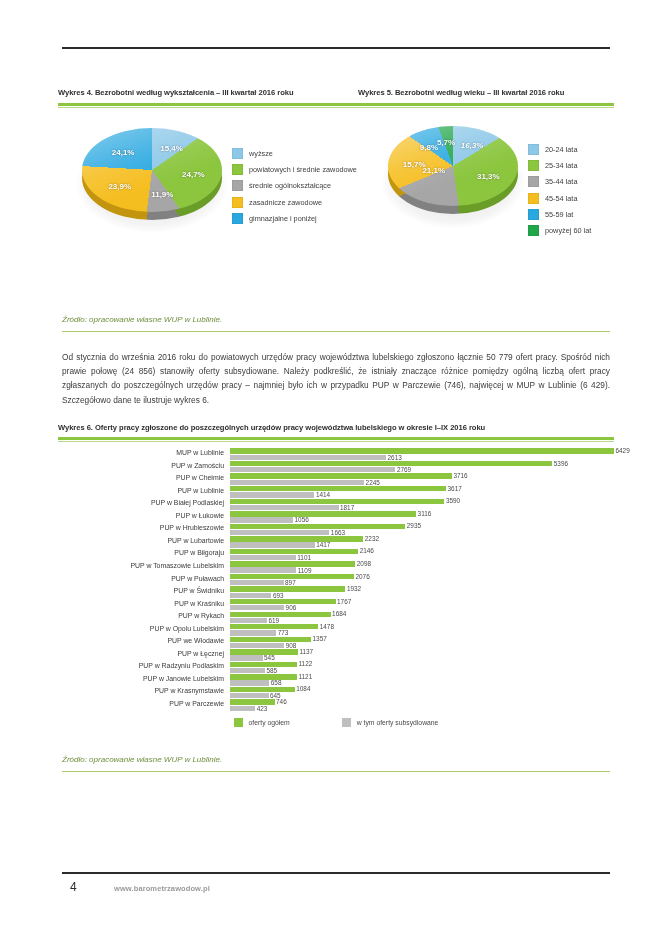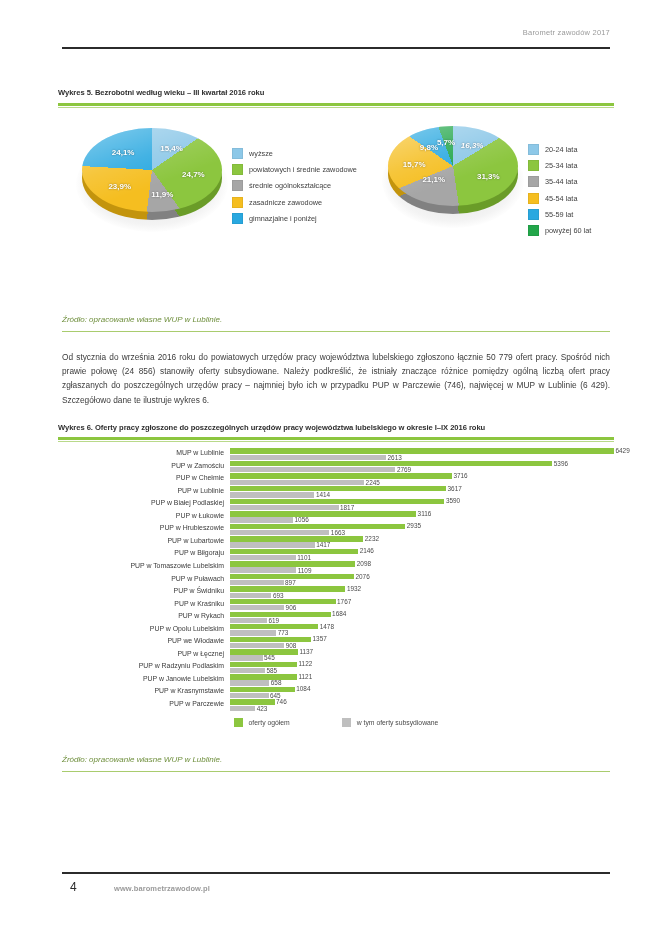--- a/index.html
+++ b/index.html
@@ -103,24 +103,24 @@
   
   .footer-rule{position:absolute;left:62px;top:872px;width:548px;height:1.6px;background:#2b2b2b;}
   .pagenum{position:absolute;left:70px;top:880px;font-size:12px;color:#2b2b2b;}
   .footurl{position:absolute;left:114px;top:884px;font-size:7.5px;font-weight:bold;color:#9a9a9a;letter-spacing:.1px;}
 </style>
 </head>
 <body>
 
 <div class="page">
 
-  <div class="runhead">Barometr zawodów 2017</div>
   <div class="runhead-rule"></div>
 
   <div class="titles">
+    <div class="chart-title t1">Wykres 4. Bezrobotni według wykształcenia – III kwartał 2016 roku</div>
     <div class="chart-title t2">Wykres 5. Bezrobotni według wieku – III kwartał 2016 roku</div>
   </div>
   <div class="rule-green" style="left:58px;top:103px;width:556px;"></div>
   <div class="rule-green thin" style="left:58px;top:107px;width:556px;"></div>
 
   <div class="pies">
 
     <div class="pie-block" id="pie1-block" style="left:24px;">
       <div class="pie-wrap" id="pie1" style="width:140px;height:110px;">
         <div class="pie-shadow" style="left:-6px;top:16px;width:152px;height:96px;"></div>
@@ -158,21 +158,21 @@
     </div>
 
     <div class="pie-block" id="pie2-block" style="left:330px;">
       <div class="pie-wrap" id="pie2" style="width:130px;height:108px;">
         <div class="pie-shadow" style="left:-6px;top:14px;width:142px;height:94px;"></div>
         <div class="pie-3d" id="pie2-side" style="left: 0px; top: 14px; width: 130px; height: 80px; background: conic-gradient(rgb(141, 200, 232) 0deg, rgb(141, 200, 232) 58.7387deg, rgb(140, 198, 63) 58.7387deg, rgb(140, 198, 63) 171.532deg, rgb(166, 166, 166) 171.532deg, rgb(166, 166, 166) 247.568deg, rgb(245, 190, 32) 247.568deg, rgb(245, 190, 32) 304.144deg, rgb(41, 168, 224) 304.144deg, rgb(41, 168, 224) 339.459deg, rgb(34, 166, 74) 339.459deg, rgb(34, 166, 74) 360deg);"></div>
         <div class="pie-top" id="pie2-top" style="left: 0px; top: 6px; width: 130px; height: 80px; background: conic-gradient(rgb(141, 200, 232) 0deg, rgb(141, 200, 232) 58.7387deg, rgb(140, 198, 63) 58.7387deg, rgb(140, 198, 63) 171.532deg, rgb(166, 166, 166) 171.532deg, rgb(166, 166, 166) 247.568deg, rgb(245, 190, 32) 247.568deg, rgb(245, 190, 32) 304.144deg, rgb(41, 168, 224) 304.144deg, rgb(41, 168, 224) 339.459deg, rgb(34, 166, 74) 339.459deg, rgb(34, 166, 74) 360deg);"></div>
         <div class="pie-gloss" style="left:0;top:6px;width:130px;height:80px;"></div>
         <div class="slice-label" id="p2l0" style="left: 84.1271px; top: 25.0846px; transform: translate(-50%, -50%); font-style: italic;">16,3%</div>
         <div class="slice-label" id="p2l1" style="left: 100.307px; top: 56.1941px; transform: translate(-50%, -50%);">31,3%</div>
-        <div class="slice-label" id="p2l2" style="left: 45.7661px; top: 59px; transform: translate(-50%, -50%);">21,1%</div>
+        <div class="slice-label" id="p2l2" style="left: 45.7661px; top: 50px; transform: translate(-50%, -50%);">21,1%</div>
         <div class="slice-label" id="p2l3" style="left: 26.2035px; top: 43.5514px; transform: translate(-50%, -50%);">15,7%</div>
         <div class="slice-label" id="p2l4" style="left: 40.883px; top: 27.139px; transform: translate(-50%, -50%);">9,8%</div>
         <div class="slice-label" id="p2l5" style="left: 58.0466px; top: 22.3845px; transform: translate(-50%, -50%);">5,7%</div>
       </div>
       <div class="legend" style="left:140px;top:24px;">
         <div class="legend-row">
           <span class="legend-sw" style="background:#8dc8e8"></span>
           <span class="legend-tx">20-24 lata</span>
         </div>
         <div class="legend-row">

